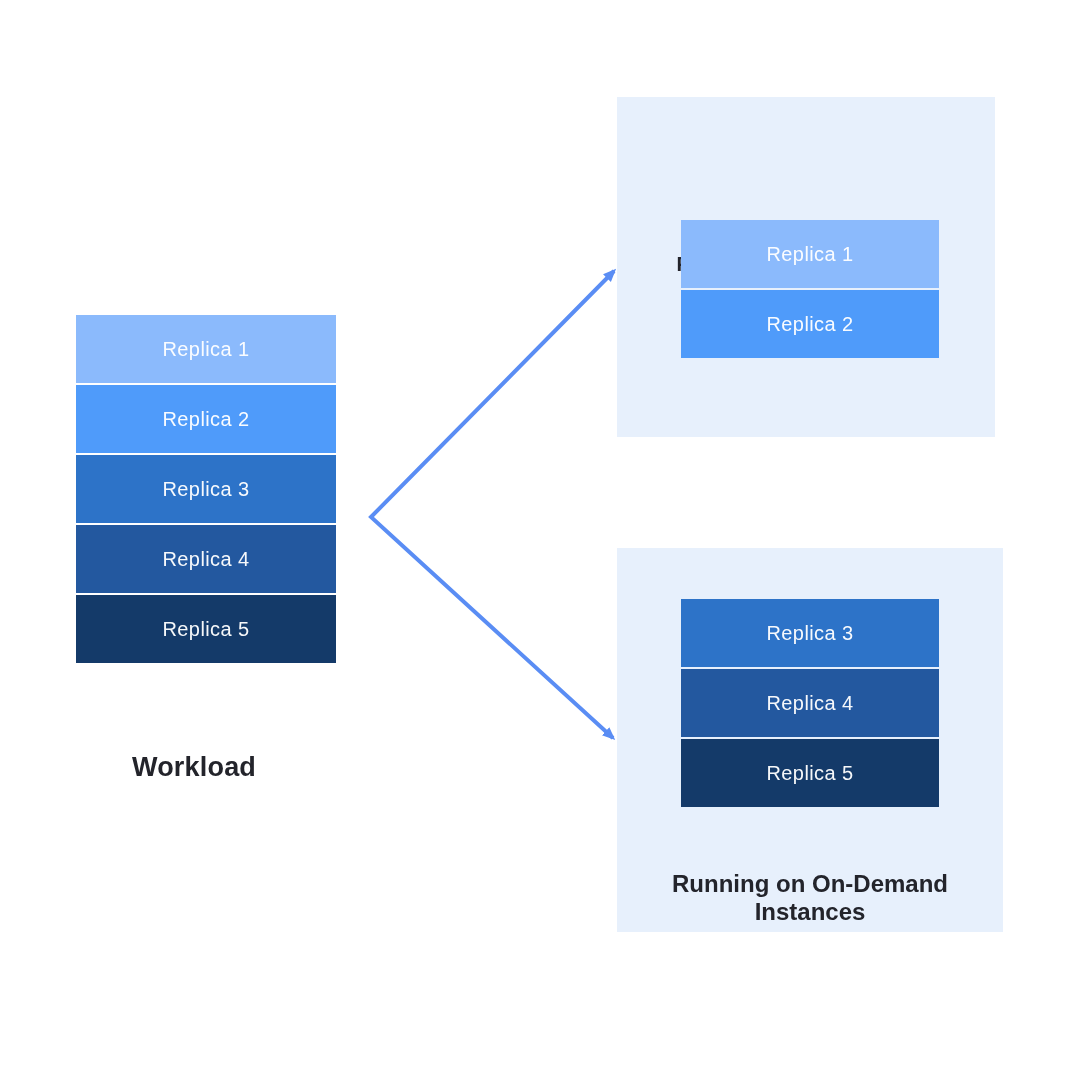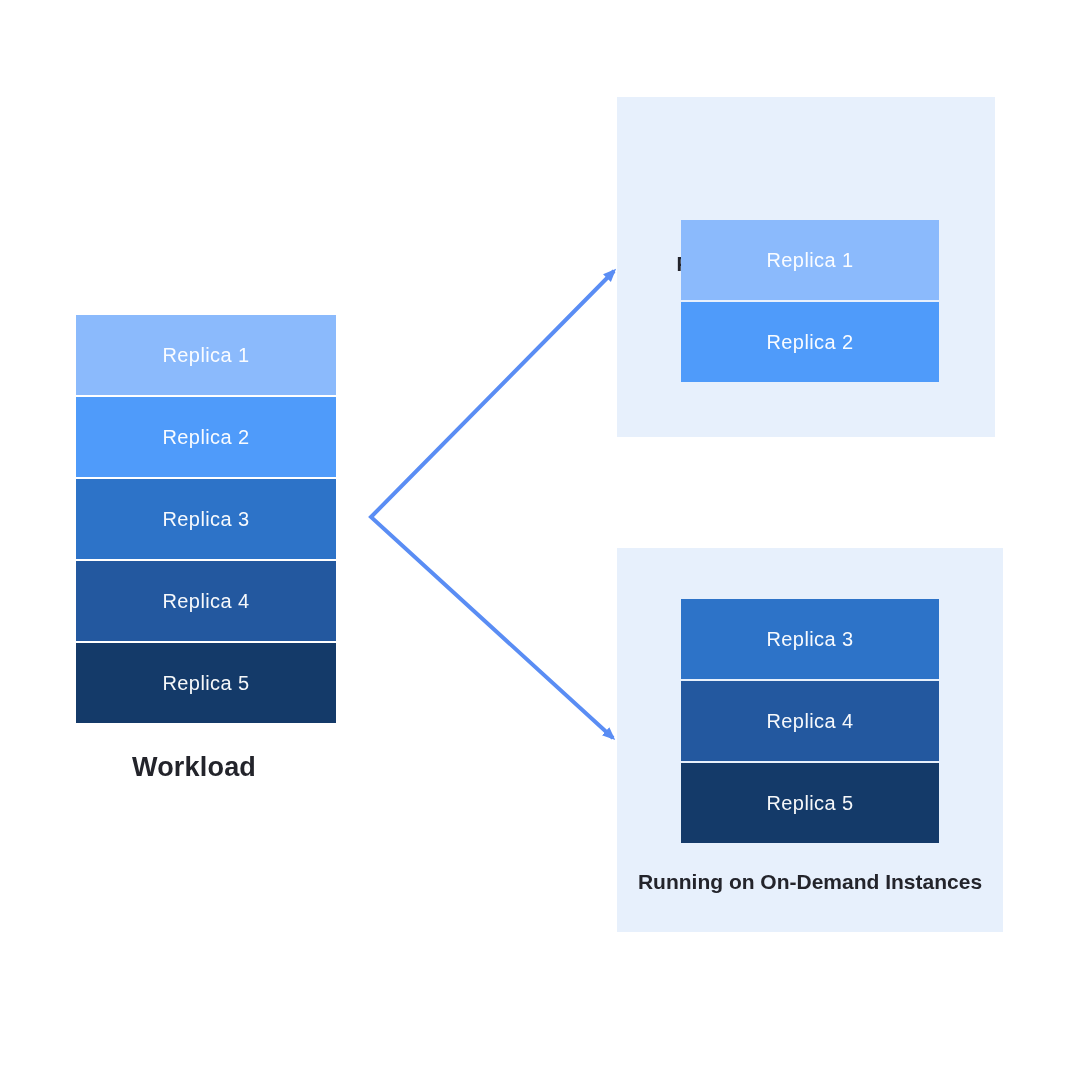--- a/index.html
+++ b/index.html
@@ -20,21 +20,21 @@
   .workload-stack {
     position: absolute;
     left: 76px;
     top: 315px;
     width: 260px;
     display: flex;
     flex-direction: column;
     gap: 2px;
   }
   .bar {
-    height: 80px;
+    height: 68px;
     display: flex;
     align-items: center;
     justify-content: center;
   }
   .bar span {
     color: rgba(255, 255, 255, 0.96);
     font-size: 20px;
     letter-spacing: 0.4px;
     font-weight: 400;
   }
@@ -74,21 +74,21 @@
     text-align: center;
     font-weight: 700;
     color: var(--title-text, #222228);
   }
   .panel-spot .panel-title {
     top: 156px;
     font-size: 20px;
   }
   .panel-ondemand .panel-title {
     top: 322px;
-    font-size: 21px;
+    font-size: 24px;
   }
   .bar-group {
     position: absolute;
     left: 64px;
     width: 258px;
     display: flex;
     flex-direction: column;
     gap: 2px;
   }
   .panel-spot .bar-group { top: 123px; }

